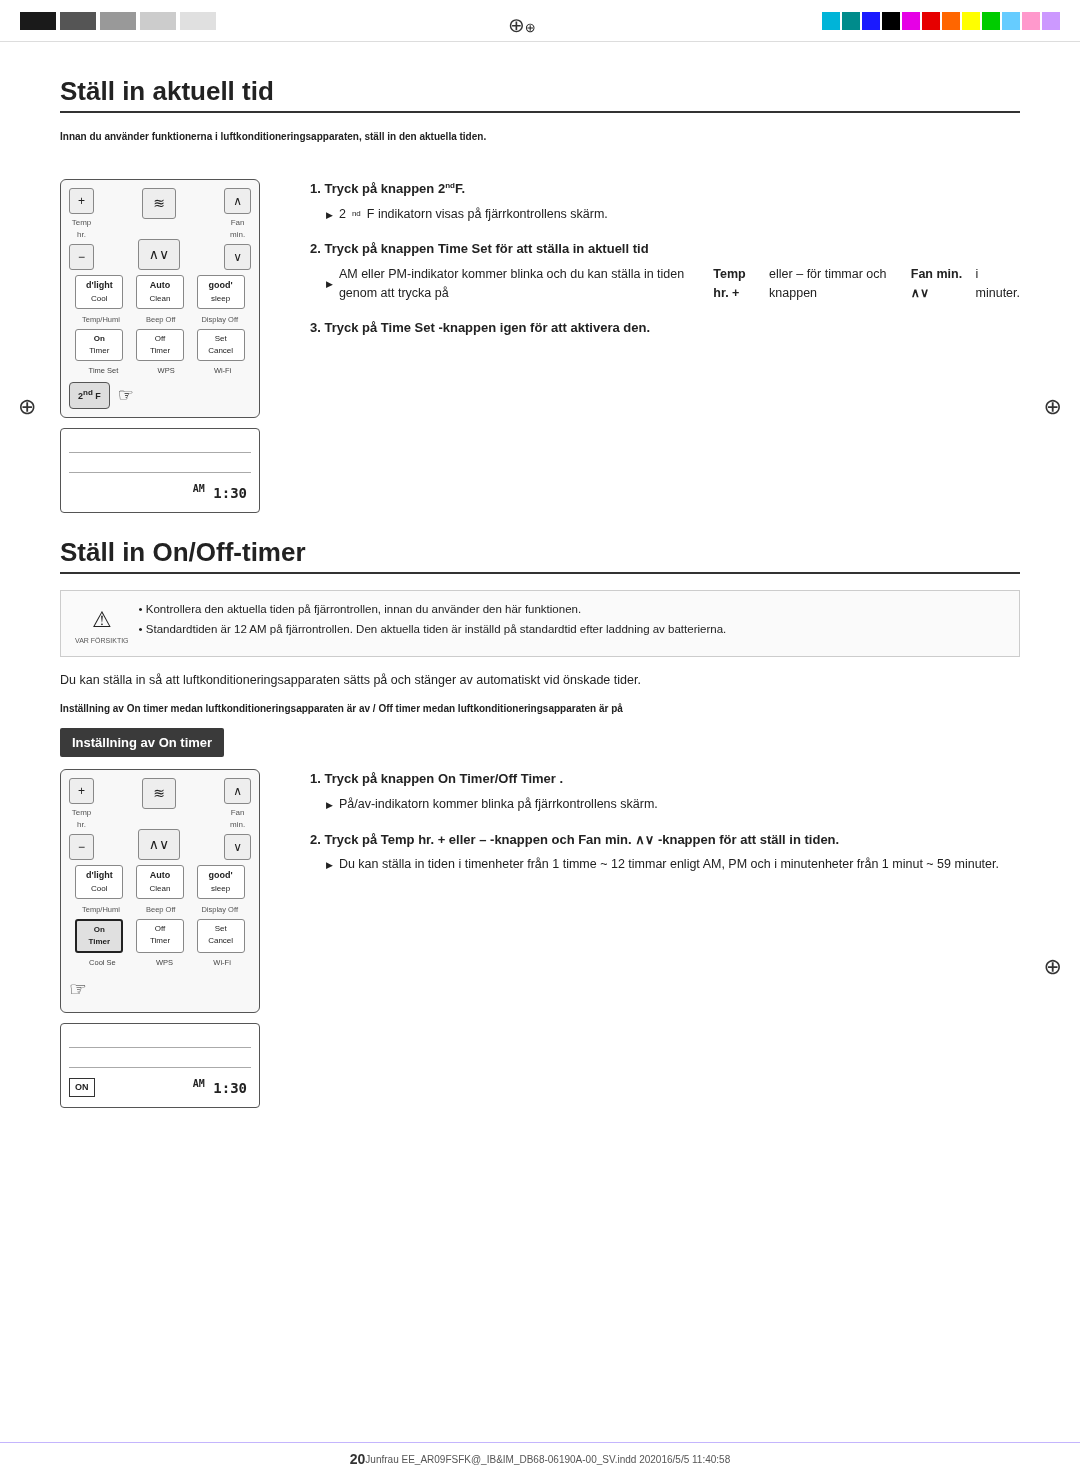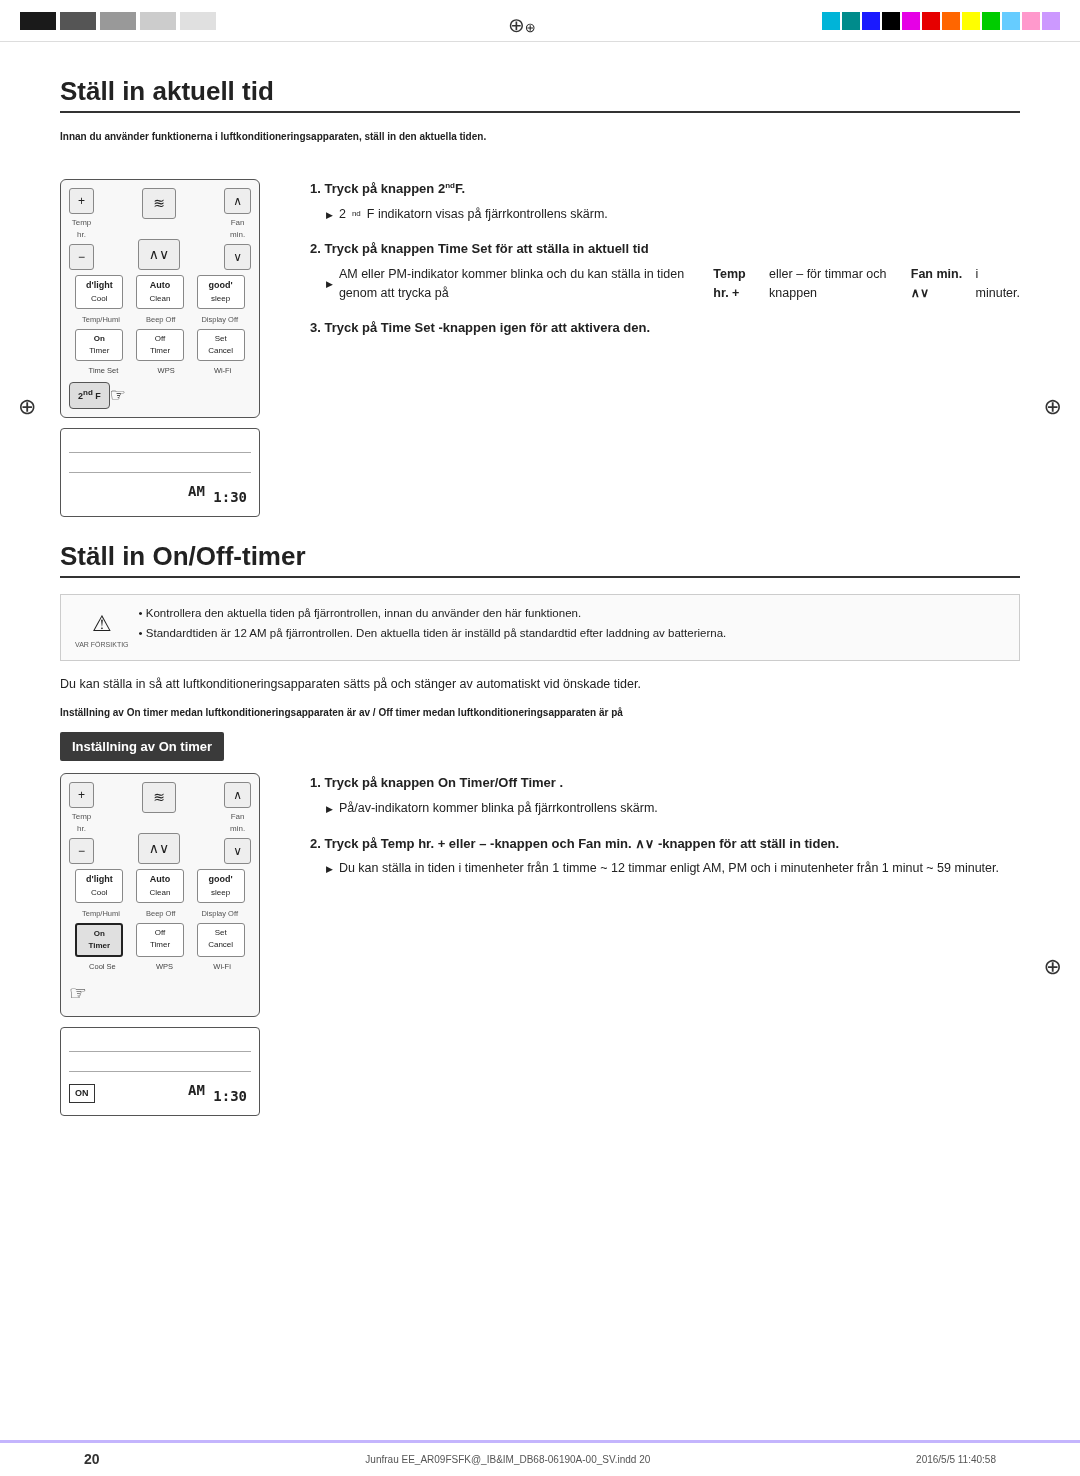--- a/index.html
+++ b/index.html
@@ -197,21 +197,21 @@
       justify-content: space-around;
       font-size: 7.5px;
       color: #444;
       margin: 2px 0;
     }
 
     .remote-2ndf {
       margin-top: 6px;
       display: flex;
       align-items: center;
-      gap: 0;
+      gap: 8px;
       font-size: 9px;
     }
     .btn-2ndf {
       border: 1.5px solid #555;
       border-radius: 4px;
       padding: 4px 8px;
       font-size: 9px;
       background: #ddd;
       font-weight: bold;
     }
@@ -234,21 +234,21 @@
       margin-bottom: 8px;
     }
     .display-time {
       text-align: right;
       font-size: 14px;
       font-weight: bold;
       font-family: monospace;
       padding-right: 4px;
     }
     .display-am {
-      font-size: 14px;
+      font-size: 10px;
       vertical-align: super;
     }
 
     
     .step {
       margin-bottom: 16px;
     }
     .step-title {
       font-size: 13px;
       font-weight: bold;
@@ -330,24 +330,24 @@
       margin-bottom: 12px;
       border-radius: 2px;
     }
 
     
     .page-footer {
       position: absolute;
       bottom: 0;
       left: 0;
       right: 0;
-      border-top: 3px solid #c4b5fd;
-      padding: 6px 84px;
-      display: flex;
-      justify-content: space-between;
+      border-top: 1px solid #c4b5fd;
+      padding: 6px 60px;
+      display: flex;
+      justify-content: center;
       align-items: center;
       font-size: 10px;
       color: #555;
     }
     .page-number {
       font-size: 14px;
       font-weight: bold;
       color: #333;
     }
 

